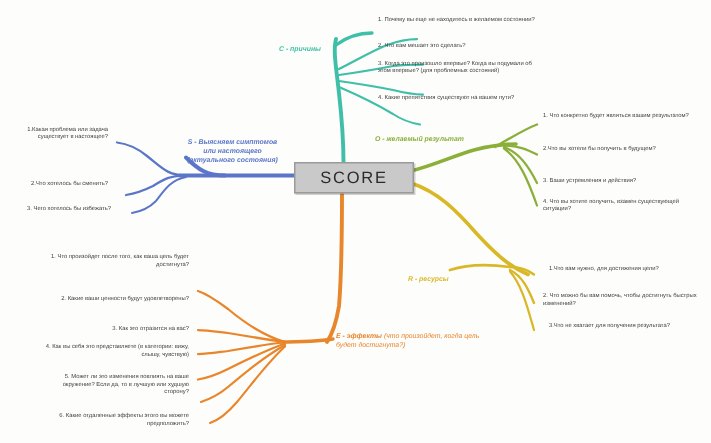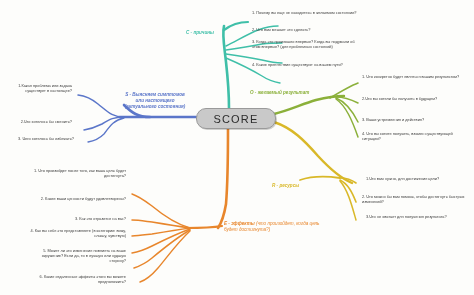--- a/index.html
+++ b/index.html
@@ -14,21 +14,21 @@
   svg.lines{position:absolute;left:0;top:0;width:474px;height:295px;pointer-events:none;}
 
   .node{position:absolute;}
 
   
   #central{
     left:196px;top:108px;
     width:78px;height:19px;
     background:#c9c9c9;
     border:1px solid #9a9a9a;
-    border-radius:10px;
+    border-radius:0;
     display:flex;align-items:center;justify-content:center;
     box-shadow:1px 1px 0 rgba(0,0,0,.18);
   }
   #central span{
     font-size:11px;letter-spacing:1.2px;color:#2b2b2b;font-weight:400;
   }
 
   
   .branch-label{font-size:4.6px;line-height:1.35;font-style:italic;font-weight:bold;}
   .branch-label .tail{font-style:italic;font-weight:normal;}

